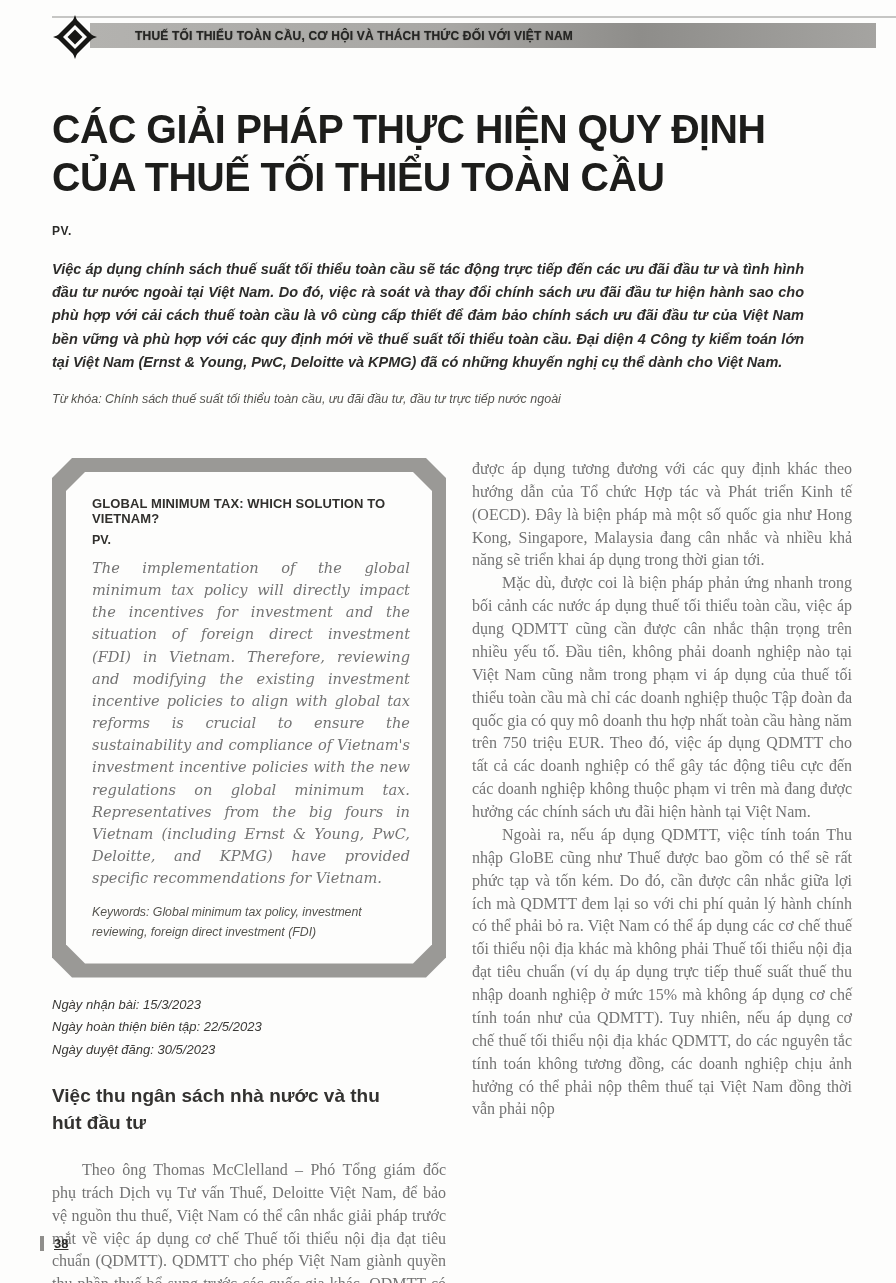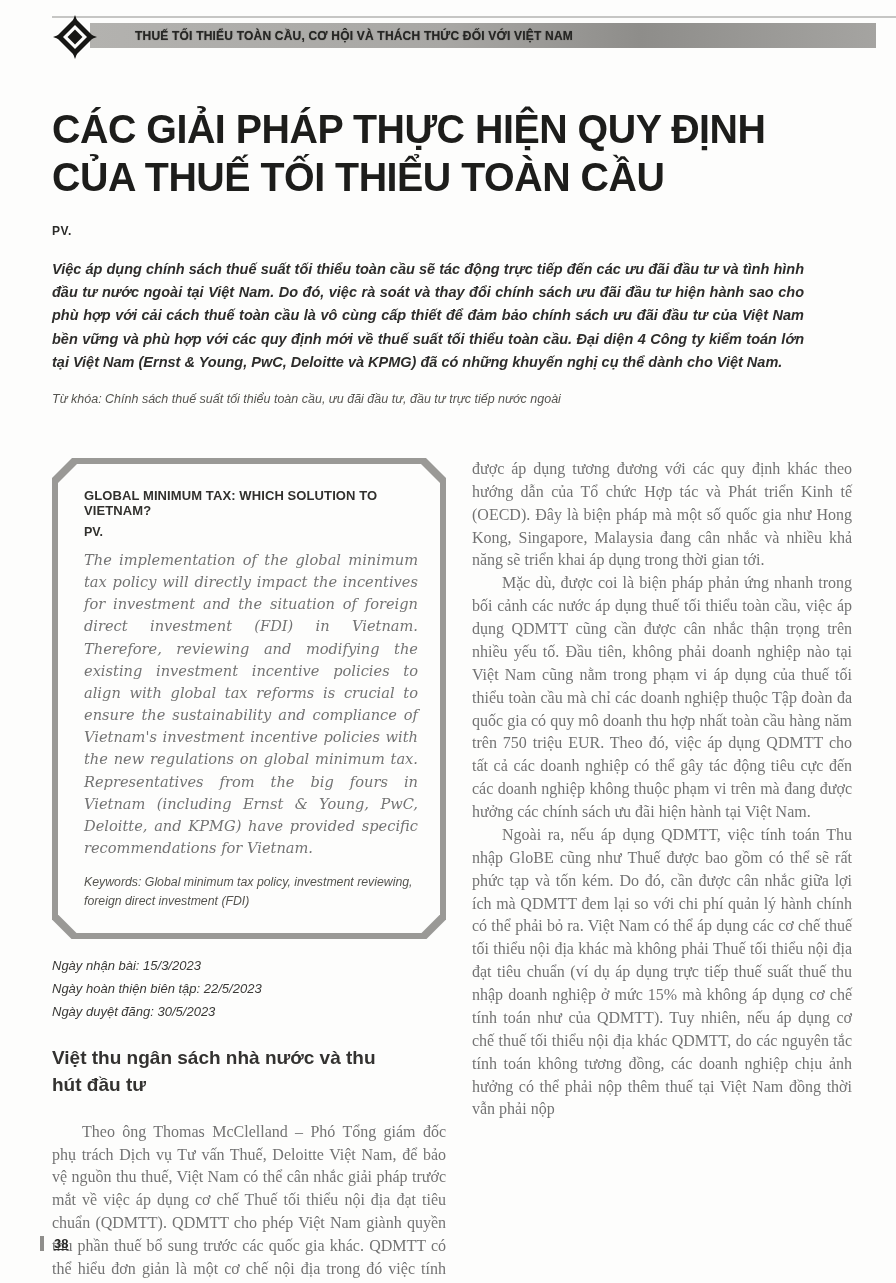--- a/index.html
+++ b/index.html
@@ -61,21 +61,21 @@
   
   .columns { display: flex; gap: 26px; margin-top: 52px; }
   .col-left { width: 394px; flex: none; }
   .col-right { flex: 1; }
 
   
   .en-box-outer {
     background: #9a9996;
     clip-path: polygon(20px 0, calc(100% - 20px) 0, 100% 20px, 100% calc(100% - 20px),
                        calc(100% - 20px) 100%, 20px 100%, 0 calc(100% - 20px), 0 20px);
-    padding: 6px;
+    padding: 14px;
   }
   .en-box {
     background: #fdfdfc;
     clip-path: polygon(19px 0, calc(100% - 19px) 0, 100% 19px, 100% calc(100% - 19px),
                        calc(100% - 19px) 100%, 19px 100%, 0 calc(100% - 19px), 0 19px);
     padding: 24px 22px 22px 26px;
   }
   .en-box-title {
     font-family: "Liberation Sans", sans-serif;
     font-weight: bold; font-size: 13px; color: #31302d; letter-spacing: 0.1px;
@@ -165,21 +165,21 @@
           <p class="en-box-keywords">Keywords: Global minimum tax policy, investment reviewing, foreign direct investment (FDI)</p>
         </div>
       </div>
 
       <div class="dates">
         <div>Ngày nhận bài: 15/3/2023</div>
         <div>Ngày hoàn thiện biên tập: 22/5/2023</div>
         <div>Ngày duyệt đăng: 30/5/2023</div>
       </div>
 
-      <h2 class="section-heading">Việt thu ngân sách nhà nước và thu hút đầu tư</h2>
+      <h2 class="section-heading">Việc thu ngân sách nhà nước và thu hút đầu tư</h2>
 
       <p class="body-par indent">Theo ông Thomas McClelland – Phó Tổng giám đốc phụ trách Dịch vụ Tư vấn Thuế, Deloitte Việt Nam, để bảo vệ nguồn thu thuế, Việt Nam có thể cân nhắc giải pháp trước mắt về việc áp dụng cơ chế Thuế tối thiểu nội địa đạt tiêu chuẩn (QDMTT). QDMTT cho phép Việt Nam giành quyền thu phần thuế bổ sung trước các quốc gia khác. QDMTT có thể hiểu đơn giản là một cơ chế nội địa trong đó việc tính toán lợi nhuận thặng dư và thuế tối thiểu</p>
     </div>
 
     <div class="col-right">
       <p class="body-par">được áp dụng tương đương với các quy định khác theo hướng dẫn của Tổ chức Hợp tác và Phát triển Kinh tế (OECD). Đây là biện pháp mà một số quốc gia như Hong Kong, Singapore, Malaysia đang cân nhắc và nhiều khả năng sẽ triển khai áp dụng trong thời gian tới.</p>
       <p class="body-par indent">Mặc dù, được coi là biện pháp phản ứng nhanh trong bối cảnh các nước áp dụng thuế tối thiểu toàn cầu, việc áp dụng QDMTT cũng cần được cân nhắc thận trọng trên nhiều yếu tố. Đầu tiên, không phải doanh nghiệp nào tại Việt Nam cũng nằm trong phạm vi áp dụng của thuế tối thiểu toàn cầu mà chỉ các doanh nghiệp thuộc Tập đoàn đa quốc gia có quy mô doanh thu hợp nhất toàn cầu hàng năm trên 750 triệu EUR. Theo đó, việc áp dụng QDMTT cho tất cả các doanh nghiệp có thể gây tác động tiêu cực đến các doanh nghiệp không thuộc phạm vi trên mà đang được hưởng các chính sách ưu đãi hiện hành tại Việt Nam.</p>
       <p class="body-par indent">Ngoài ra, nếu áp dụng QDMTT, việc tính toán Thu nhập GloBE cũng như Thuế được bao gồm có thể sẽ rất phức tạp và tốn kém. Do đó, cần được cân nhắc giữa lợi ích mà QDMTT đem lại so với chi phí quản lý hành chính có thể phải bỏ ra. Việt Nam có thể áp dụng các cơ chế thuế tối thiểu nội địa khác mà không phải Thuế tối thiểu nội địa đạt tiêu chuẩn (ví dụ áp dụng trực tiếp thuế suất thuế thu nhập doanh nghiệp ở mức 15% mà không áp dụng cơ chế tính toán như của QDMTT). Tuy nhiên, nếu áp dụng cơ chế thuế tối thiểu nội địa khác QDMTT, do các nguyên tắc tính toán không tương đồng, các doanh nghiệp chịu ảnh hưởng có thể phải nộp thêm thuế tại Việt Nam đồng thời vẫn phải nộp</p>
     </div>
   </div>

